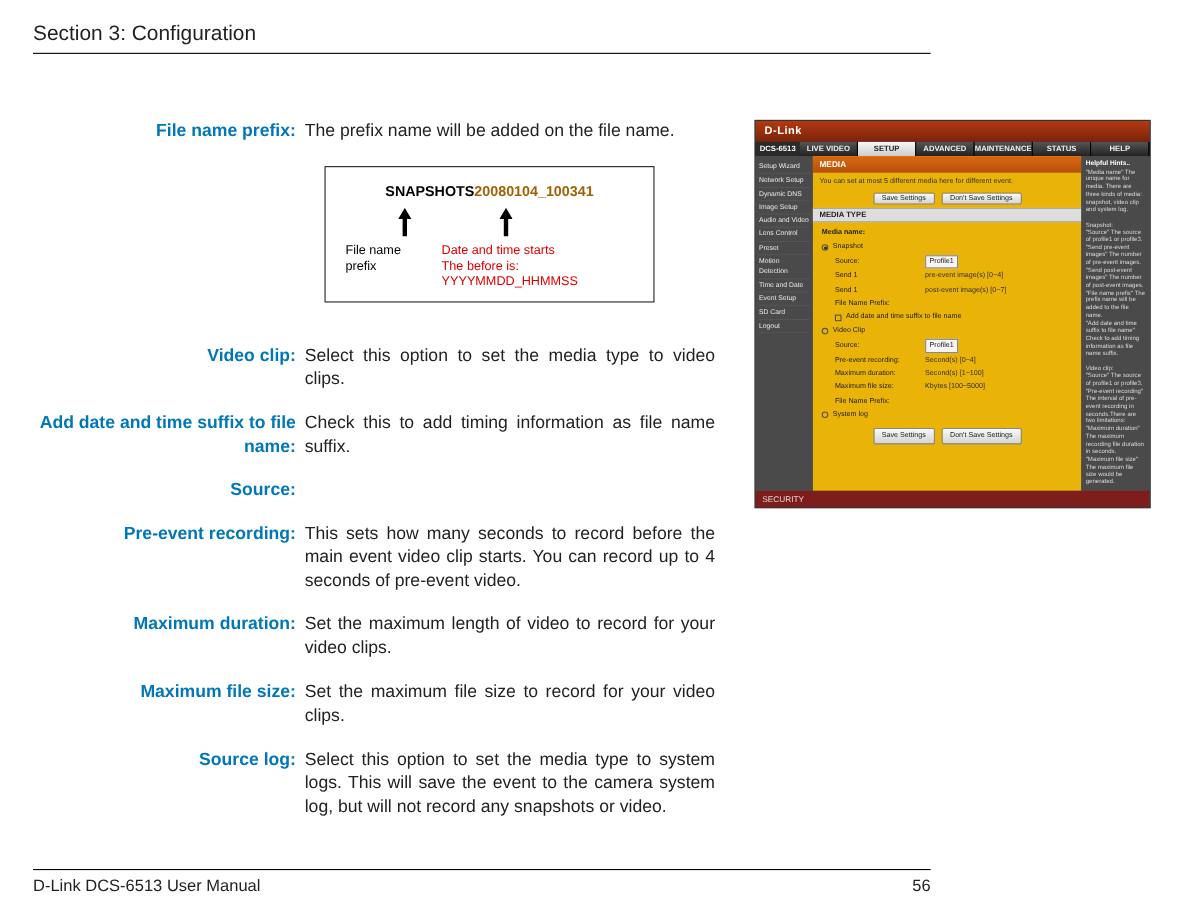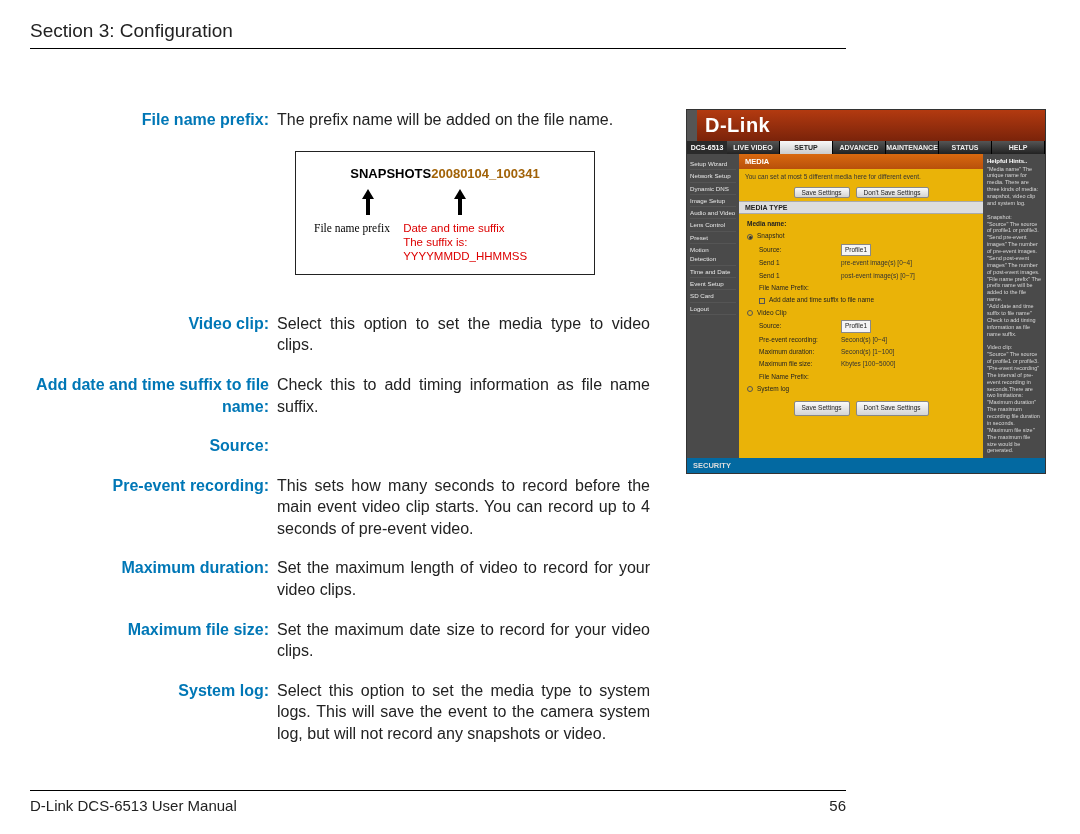--- a/index.html
+++ b/index.html
@@ -95,24 +95,23 @@
   }
   .mini {
     width: 360px;
     border: 1px solid #333;
     background: #555;
   }
   .mini-header {
     background: linear-gradient(#b33a10, #7a230a);
     color: #fff;
     font-weight: 700;
-    font-size: 20px;
+    font-size: 10px;
     padding: 4px 8px;
     letter-spacing: 0.5px;
-    margin-left: 10px;
   }
   .mini-tabs {
     display: flex;
     background: #1a1a1a;
     font-size: 7px;
     font-weight: 700;
     text-align: center;
   }
   .mini-tab {
     flex: 1;
@@ -161,21 +160,21 @@
   .mini-check { width: 6px; height: 6px; border: 1px solid #555; display:inline-block; }
   .mini-help {
     width: 62px;
     background: #4a4a4a;
     padding: 4px;
     font-size: 5.5px;
     line-height: 1.25;
     color: #d8d8d8;
   }
   .mini-help b { font-size: 6px; color: #fff; }
-  .mini-foot { background: #0369a1; color: #ddd; font-size: 7.5px; font-weight:700; padding: 3px 6px; }
+  .mini-foot { background: #7f1d1d; color: #ddd; font-size: 7.5px; font-weight:400; padding: 3px 6px; }
 
   .footer {
     position: absolute;
     left: 30px;
     right: 30px;
     bottom: 20px;
     border-top: 1px solid #000;
     padding-top: 6px;
     display: flex;
     justify-content: space-between;
@@ -208,24 +207,24 @@
                 <path d="M6 0 L12 10 L8 10 L8 26 L4 26 L4 10 L0 10 Z" fill="#000"></path>
               </svg>
           </span>
           <span class="arrow-up">
             <svg width="12" height="26" viewBox="0 0 12 26">
                 <path d="M6 0 L12 10 L8 10 L8 26 L4 26 L4 10 L0 10 Z" fill="#000"></path>
               </svg>
           </span>
         </div>
         <div class="caption-row">
-          <div class="caption-black" style="width:92px;font-family:Liberation Serif, serif;">File name prefix</div>
+          <div class="caption-black" style="width:92px;">File name prefix</div>
           <div class="caption-red">
-            <div>Date and time suffix</div>
-            <div>The suffix is: YYYYMMDD_HHMMSS</div>
+            <div>Date and time starts</div>
+            <div>The before is: YYYYMMDD_HHMMSS</div>
           </div>
         </div>
       </div>
 
       <div class="def-row">
         <div class="def-label">Video clip:</div>
         <div class="def-val">Select this option to set the media type to video clips.</div>
       </div>
 
       <div class="def-row">
@@ -242,25 +241,25 @@
         <div class="def-val">This sets how many seconds to record before the main event video clip starts. You can record up to 4 seconds of pre-event video.</div>
       </div>
 
       <div class="def-row">
         <div class="def-label">Maximum duration:</div>
         <div class="def-val">Set the maximum length of video to record for your video clips.</div>
       </div>
 
       <div class="def-row">
         <div class="def-label">Maximum file size:</div>
-        <div class="def-val">Set the maximum date size to record for your video clips.</div>
-      </div>
-
-      <div class="def-row">
-        <div class="def-label">System log:</div>
+        <div class="def-val">Set the maximum file size to record for your video clips.</div>
+      </div>
+
+      <div class="def-row">
+        <div class="def-label">Source log:</div>
         <div class="def-val">Select this option to set the media type to system logs. This will save the event to the camera system log, but will not record any snapshots or video.</div>
       </div>
 
     </div>
 
     <div class="right-col">
       <div class="mini">
         <div class="mini-header">D-Link</div>
         <div class="mini-tabs">
           <div style="flex:0 0 40px;background:#2a2a2a;color:#fff;padding:3px 2px;">DCS-6513</div>

